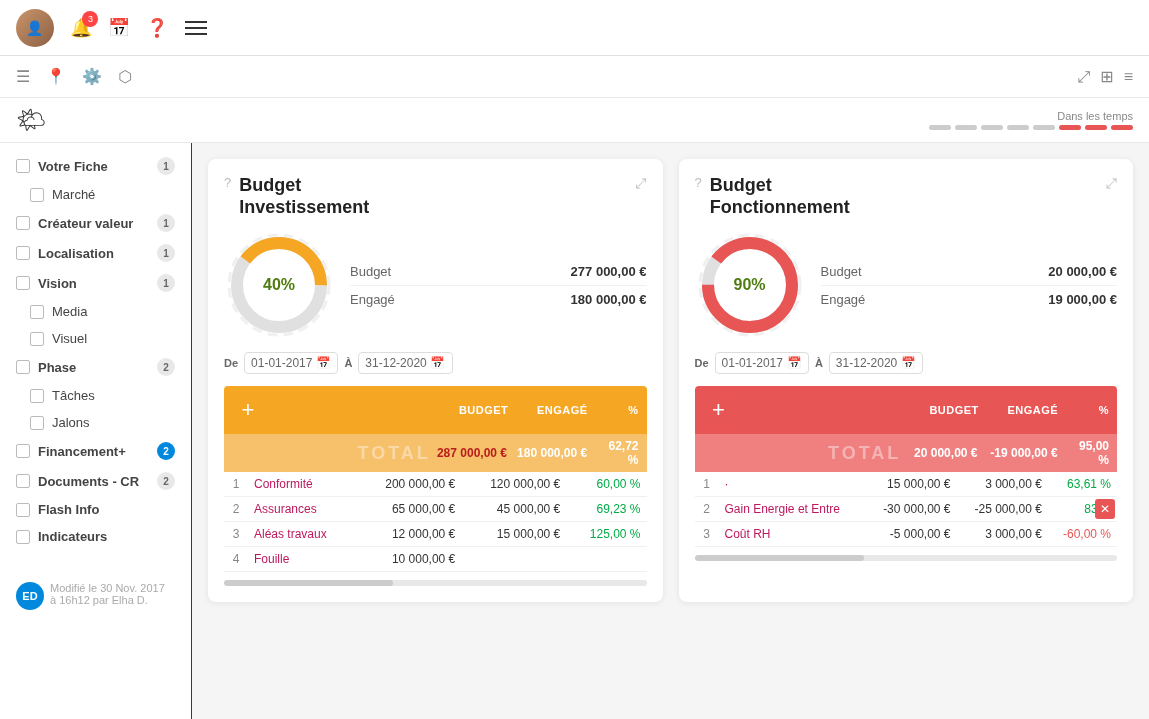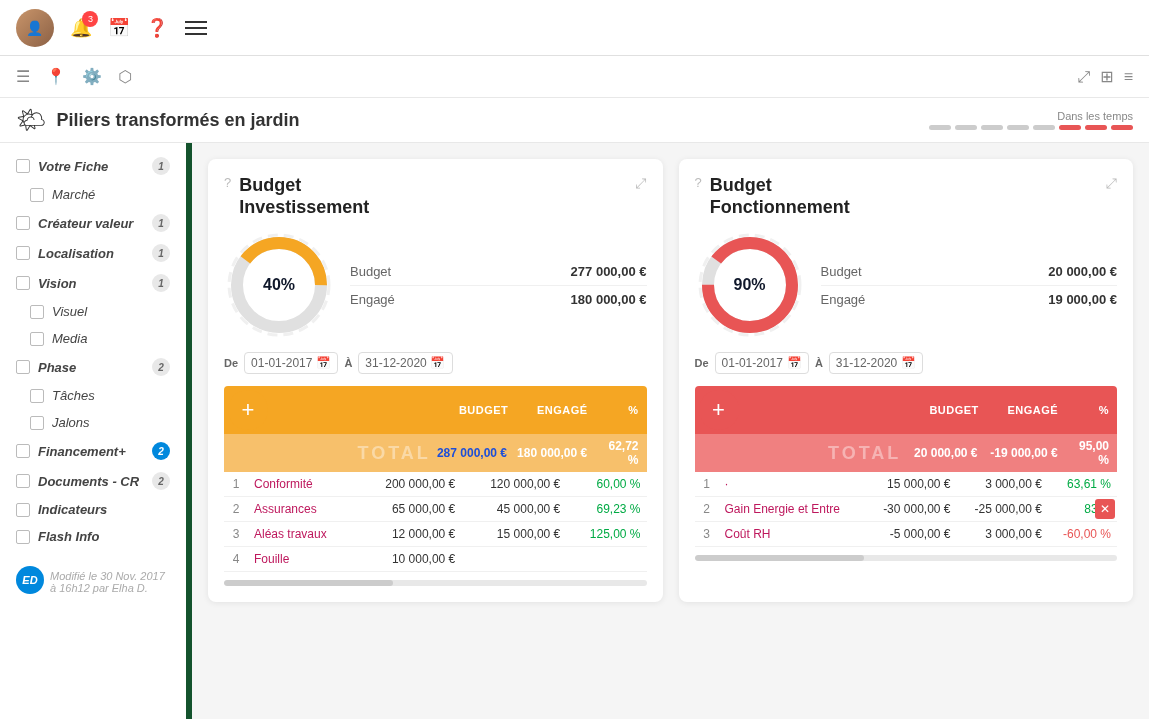--- a/index.html
+++ b/index.html
@@ -57,22 +57,22 @@
     .page-header-right { text-align: right; }
     .dans-les-temps { font-size: 11px; color: #888; margin-bottom: 3px; }
     .progress-dots { display: flex; gap: 4px; justify-content: flex-end; }
     .dot { width: 22px; height: 5px; border-radius: 3px; }
 
     
     .main-layout { display: flex; height: calc(719px - 56px - 42px - 44px); }
 
     
     .sidebar {
-      width: 192px; background: #fff; border-right: 6px solid #14532d;
-      overflow-y: auto; padding: 8px 0; flex-shrink: 0; font-style: italic;
+      width: 192px; background: #fff; border-right: 1px solid #14532d;
+      overflow-y: auto; padding: 8px 0; flex-shrink: 0;
     }
     .sidebar-item {
       display: flex; align-items: center; justify-content: space-between;
       padding: 6px 16px; cursor: pointer; font-size: 13px; color: #444;
     }
     .sidebar-item-left { display: flex; align-items: center; gap: 8px; }
     .sidebar-checkbox {
       width: 14px; height: 14px; border: 1px solid #bbb; border-radius: 2px; flex-shrink: 0;
     }
     .sidebar-label { font-size: 13px; }
@@ -82,42 +82,42 @@
     }
     .sidebar-badge.blue { background: #0088dd; color: #fff; }
     .sidebar-item.parent { font-weight: 600; }
     .sidebar-item.child { padding-left: 30px; }
     .footer-info { padding: 12px 16px; font-size: 11px; color: #aaa; }
     .user-initials {
       width: 28px; height: 28px; border-radius: 50%; background: #0088dd;
       color: #fff; display: flex; align-items: center; justify-content: center;
       font-size: 11px; font-weight: bold; margin-right: 6px;
     }
-    .footer-row { display: flex; align-items: flex-end; margin-top: 4px; }
+    .footer-row { display: flex; align-items: flex-start; margin-top: 20px; }
 
     
     .content { flex: 1; overflow-y: auto; padding: 16px; display: flex; flex-direction: column; gap: 16px; }
     .cards-row { display: flex; gap: 16px; }
 
     
     .budget-card {
       background: #fff; border-radius: 8px; box-shadow: 0 1px 6px rgba(0,0,0,0.08);
       padding: 16px; flex: 1;
     }
     .card-header { display: flex; align-items: flex-start; justify-content: space-between; margin-bottom: 12px; }
     .card-title-area { display: flex; align-items: flex-start; gap: 8px; }
     .card-title { font-size: 18px; font-weight: 700; color: #222; line-height: 1.2; }
     .card-expand { cursor: pointer; color: #bbb; font-size: 14px; }
     .card-body { display: flex; gap: 16px; align-items: center; }
 
     
     .donut-container { position: relative; width: 110px; height: 110px; flex-shrink: 0; }
     .donut-label {
       position: absolute; top: 50%; left: 50%; transform: translate(-50%, -50%);
-      font-size: 16px; font-weight: 700; color: #0f172a; text-align: right;
+      font-size: 16px; font-weight: 700; color: #4d7c0f; text-align: right;
     }
 
     
     .budget-info { flex: 1; }
     .budget-row {
       display: flex; justify-content: space-between; padding: 6px 0;
       border-bottom: 1px solid #f0f0f0; font-size: 13px;
     }
     .budget-row:last-child { border-bottom: none; }
     .budget-label { color: #666; }
@@ -214,21 +214,20 @@
   <div class="sec-right">
     <span class="view-icon">⤢</span>
     <span class="view-icon">⊞</span>
     <span class="view-icon">≡</span>
   </div>
 </div>
 
 <div class="page-header">
   <div class="page-header-left">
     <span class="weather-icon">🌤</span>
-    <h1 class="page-title">Piliers transformés en jardin</h1>
   </div>
   <div class="page-header-right">
     <div class="dans-les-temps">Dans les temps</div>
     <div class="progress-dots">
       <div class="dot" style="background:#ccc"></div>
       <div class="dot" style="background:#ccc"></div>
       <div class="dot" style="background:#ccc"></div>
       <div class="dot" style="background:#ccc"></div>
       <div class="dot" style="background:#ccc"></div>
       <div class="dot" style="background:#e85555"></div>
@@ -271,72 +270,72 @@
     <div class="sidebar-item parent">
       <div class="sidebar-item-left">
           <div class="sidebar-checkbox"></div>
           <span class="sidebar-label">Vision</span>
         </div>
       <span class="sidebar-badge">1</span>
     </div>
     <div class="sidebar-item child">
       <div class="sidebar-item-left">
           <div class="sidebar-checkbox"></div>
+          <span class="sidebar-label">Media</span>
+        </div>
+    </div>
+    <div class="sidebar-item child">
+      <div class="sidebar-item-left">
+          <div class="sidebar-checkbox"></div>
           <span class="sidebar-label">Visuel</span>
         </div>
     </div>
+    <div class="sidebar-item parent">
+      <div class="sidebar-item-left">
+          <div class="sidebar-checkbox"></div>
+          <span class="sidebar-label">Phase</span>
+        </div>
+      <span class="sidebar-badge">2</span>
+    </div>
     <div class="sidebar-item child">
       <div class="sidebar-item-left">
           <div class="sidebar-checkbox"></div>
-          <span class="sidebar-label">Media</span>
-        </div>
-    </div>
-    <div class="sidebar-item parent">
-      <div class="sidebar-item-left">
-          <div class="sidebar-checkbox"></div>
-          <span class="sidebar-label">Phase</span>
+          <span class="sidebar-label">Tâches</span>
+        </div>
+    </div>
+    <div class="sidebar-item child">
+      <div class="sidebar-item-left">
+          <div class="sidebar-checkbox"></div>
+          <span class="sidebar-label">Jalons</span>
+        </div>
+    </div>
+    <div class="sidebar-item parent">
+      <div class="sidebar-item-left">
+          <div class="sidebar-checkbox"></div>
+          <span class="sidebar-label">Financement+</span>
+        </div>
+      <span class="sidebar-badge blue">2</span>
+    </div>
+    <div class="sidebar-item parent">
+      <div class="sidebar-item-left">
+          <div class="sidebar-checkbox"></div>
+          <span class="sidebar-label">Documents - CR</span>
         </div>
       <span class="sidebar-badge">2</span>
     </div>
-    <div class="sidebar-item child">
-      <div class="sidebar-item-left">
-          <div class="sidebar-checkbox"></div>
-          <span class="sidebar-label">Tâches</span>
-        </div>
-    </div>
-    <div class="sidebar-item child">
-      <div class="sidebar-item-left">
-          <div class="sidebar-checkbox"></div>
-          <span class="sidebar-label">Jalons</span>
-        </div>
-    </div>
-    <div class="sidebar-item parent">
-      <div class="sidebar-item-left">
-          <div class="sidebar-checkbox"></div>
-          <span class="sidebar-label">Financement+</span>
-        </div>
-      <span class="sidebar-badge blue">2</span>
-    </div>
-    <div class="sidebar-item parent">
-      <div class="sidebar-item-left">
-          <div class="sidebar-checkbox"></div>
-          <span class="sidebar-label">Documents - CR</span>
-        </div>
-      <span class="sidebar-badge">2</span>
+    <div class="sidebar-item parent">
+      <div class="sidebar-item-left">
+          <div class="sidebar-checkbox"></div>
+          <span class="sidebar-label">Flash Info</span>
+        </div>
     </div>
     <div class="sidebar-item parent">
       <div class="sidebar-item-left">
           <div class="sidebar-checkbox"></div>
           <span class="sidebar-label">Indicateurs</span>
-        </div>
-    </div>
-    <div class="sidebar-item parent">
-      <div class="sidebar-item-left">
-          <div class="sidebar-checkbox"></div>
-          <span class="sidebar-label">Flash Info</span>
         </div>
     </div>
 
     <div class="footer-info">
       <div class="footer-row">
         <div class="user-initials">ED</div>
         <div>
           <div>Modifié le 30 Nov. 2017</div>
           <div>à 16h12 par Elha D.</div>
         </div>
@@ -405,21 +404,21 @@
               <div class="col-total" style="flex:2.2"></div>
               <div class="col-budget">BUDGET</div>
               <div class="col-engage">ENGAGÉ</div>
               <div class="col-pct">%</div>
             </div>
           </div>
 
           <div style="background:#f7c06b; display:flex; align-items:center; padding:5px 0;">
             <div style="width:48px"></div>
             <div style="flex:2.2; text-align:right; padding-right:4px; font-size:18px; font-weight:700; color:rgba(255,255,255,0.4); letter-spacing:3px;">TOTAL</div>
-            <div style="flex:1; text-align:right; padding-right:8px; font-weight:700; color:#1d4ed8; font-size:12px;">287 000,00 €</div>
+            <div style="flex:1; text-align:right; padding-right:8px; font-weight:700; color:#b91c1c; font-size:12px;">287 000,00 €</div>
             <div style="flex:1; text-align:right; padding-right:8px; font-weight:700; color:#fff; font-size:12px;">180 000,00 €</div>
             <div style="flex:0.6; text-align:right; padding-right:8px; font-weight:700; color:#fff; font-size:12px;">62,72 %</div>
           </div>
           <table class="data-table">
             <tbody>
               <tr>
                 <td>1</td>
                 <td>Conformité</td>
                 <td>200 000,00 €</td>
                 <td>120 000,00 €</td>

